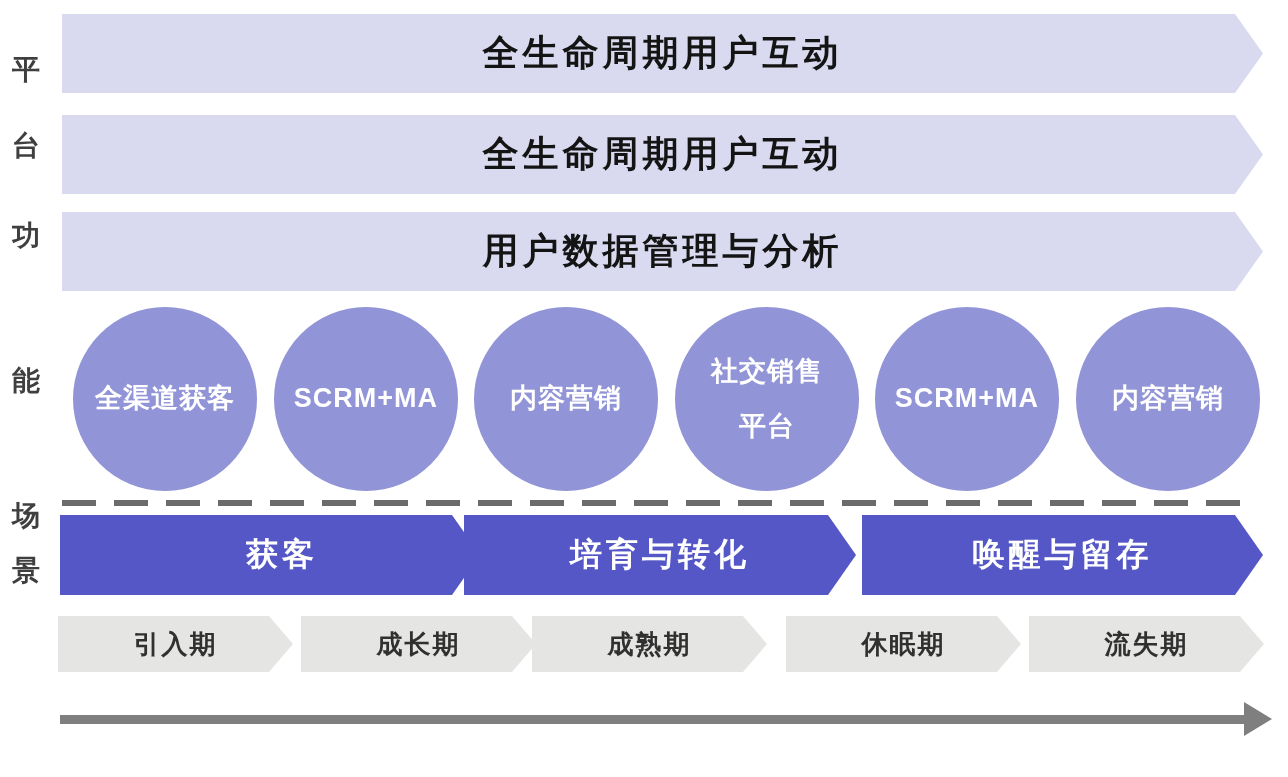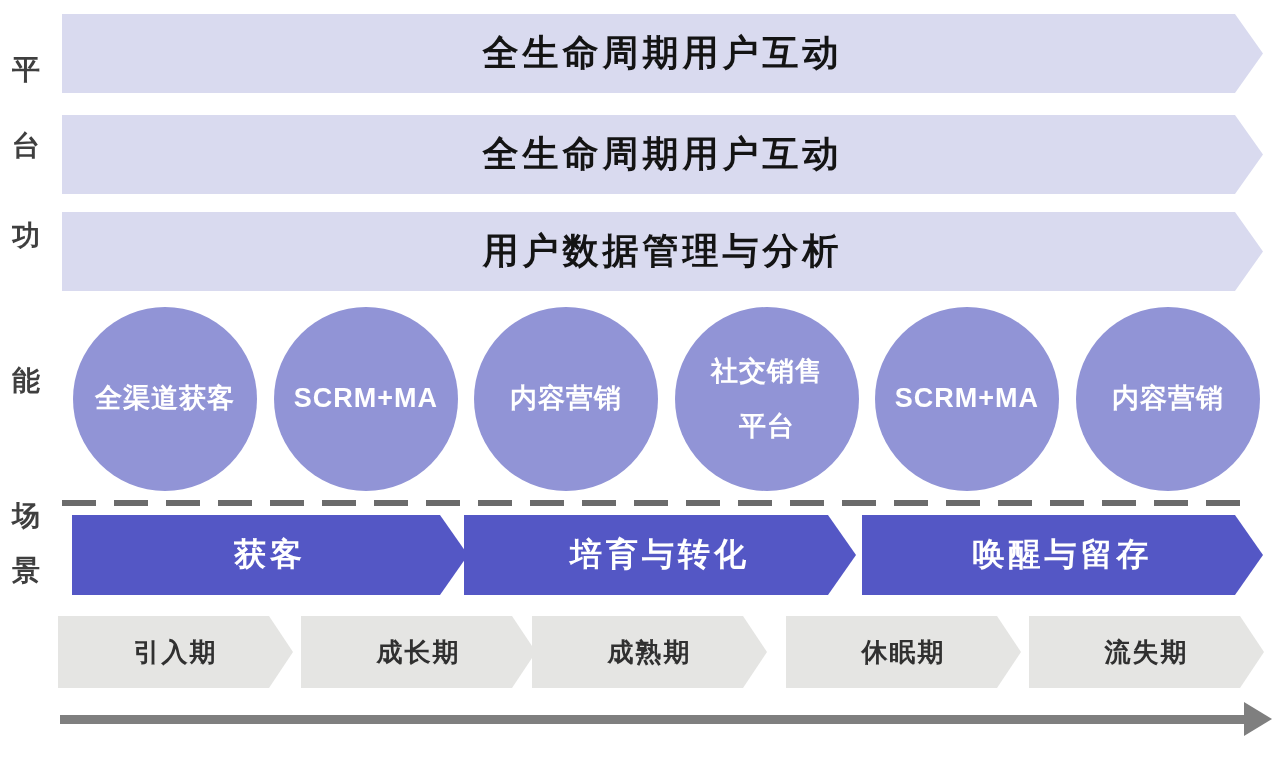--- a/index.html
+++ b/index.html
@@ -26,24 +26,24 @@
 
   
   .divider{position:absolute;left:62px;top:500px;width:1187px;height:6px;
     background:repeating-linear-gradient(to right,var(--c-dash,#6b6b6b) 0 34px,transparent 34px 52px);}
 
   
   .sarrow{position:absolute;top:515px;height:80px;background:var(--c-arrow,#5457c5);
     display:flex;align-items:center;justify-content:center;
     clip-path:polygon(0 0, calc(100% - 28px) 0, 100% 50%, calc(100% - 28px) 100%, 0 100%);}
   .sarrow .t{font-size:32px;font-weight:bold;color:#ffffff;letter-spacing:4px;white-space:nowrap;}
-  .sarrow1{left:72px;width:396px;} .sarrow2{left:464px;width:392px;} .sarrow3{left:862px;width:401px;}
+  .sarrow1{left:60px;width:396px;padding-left:24px;} .sarrow2{left:464px;width:392px;} .sarrow3{left:862px;width:401px;}
 
   
-  .stage{position:absolute;top:616px;width:235px;height:72px;background:var(--c-stage,#e5e5e3);
+  .stage{position:absolute;top:616px;width:235px;height:56px;background:var(--c-stage,#e5e5e3);
     display:flex;align-items:center;justify-content:center;
     clip-path:polygon(0 0, calc(100% - 24px) 0, 100% 50%, calc(100% - 24px) 100%, 0 100%);}
   .stage .t{font-size:26px;font-weight:bold;color:#303030;letter-spacing:2px;white-space:nowrap;}
   .stage1{left:58px;} .stage2{left:301px;} .stage3{left:532px;} .stage4{left:786px;} .stage5{left:1029px;}
 
   
   .axis-line{position:absolute;left:60px;top:715px;width:1186px;height:9px;
     background:var(--c-axis,#7f7f7f);}
   .axis-head{position:absolute;left:1244px;top:702px;width:0;height:0;
     border-top:17px solid transparent;border-bottom:17px solid transparent;

